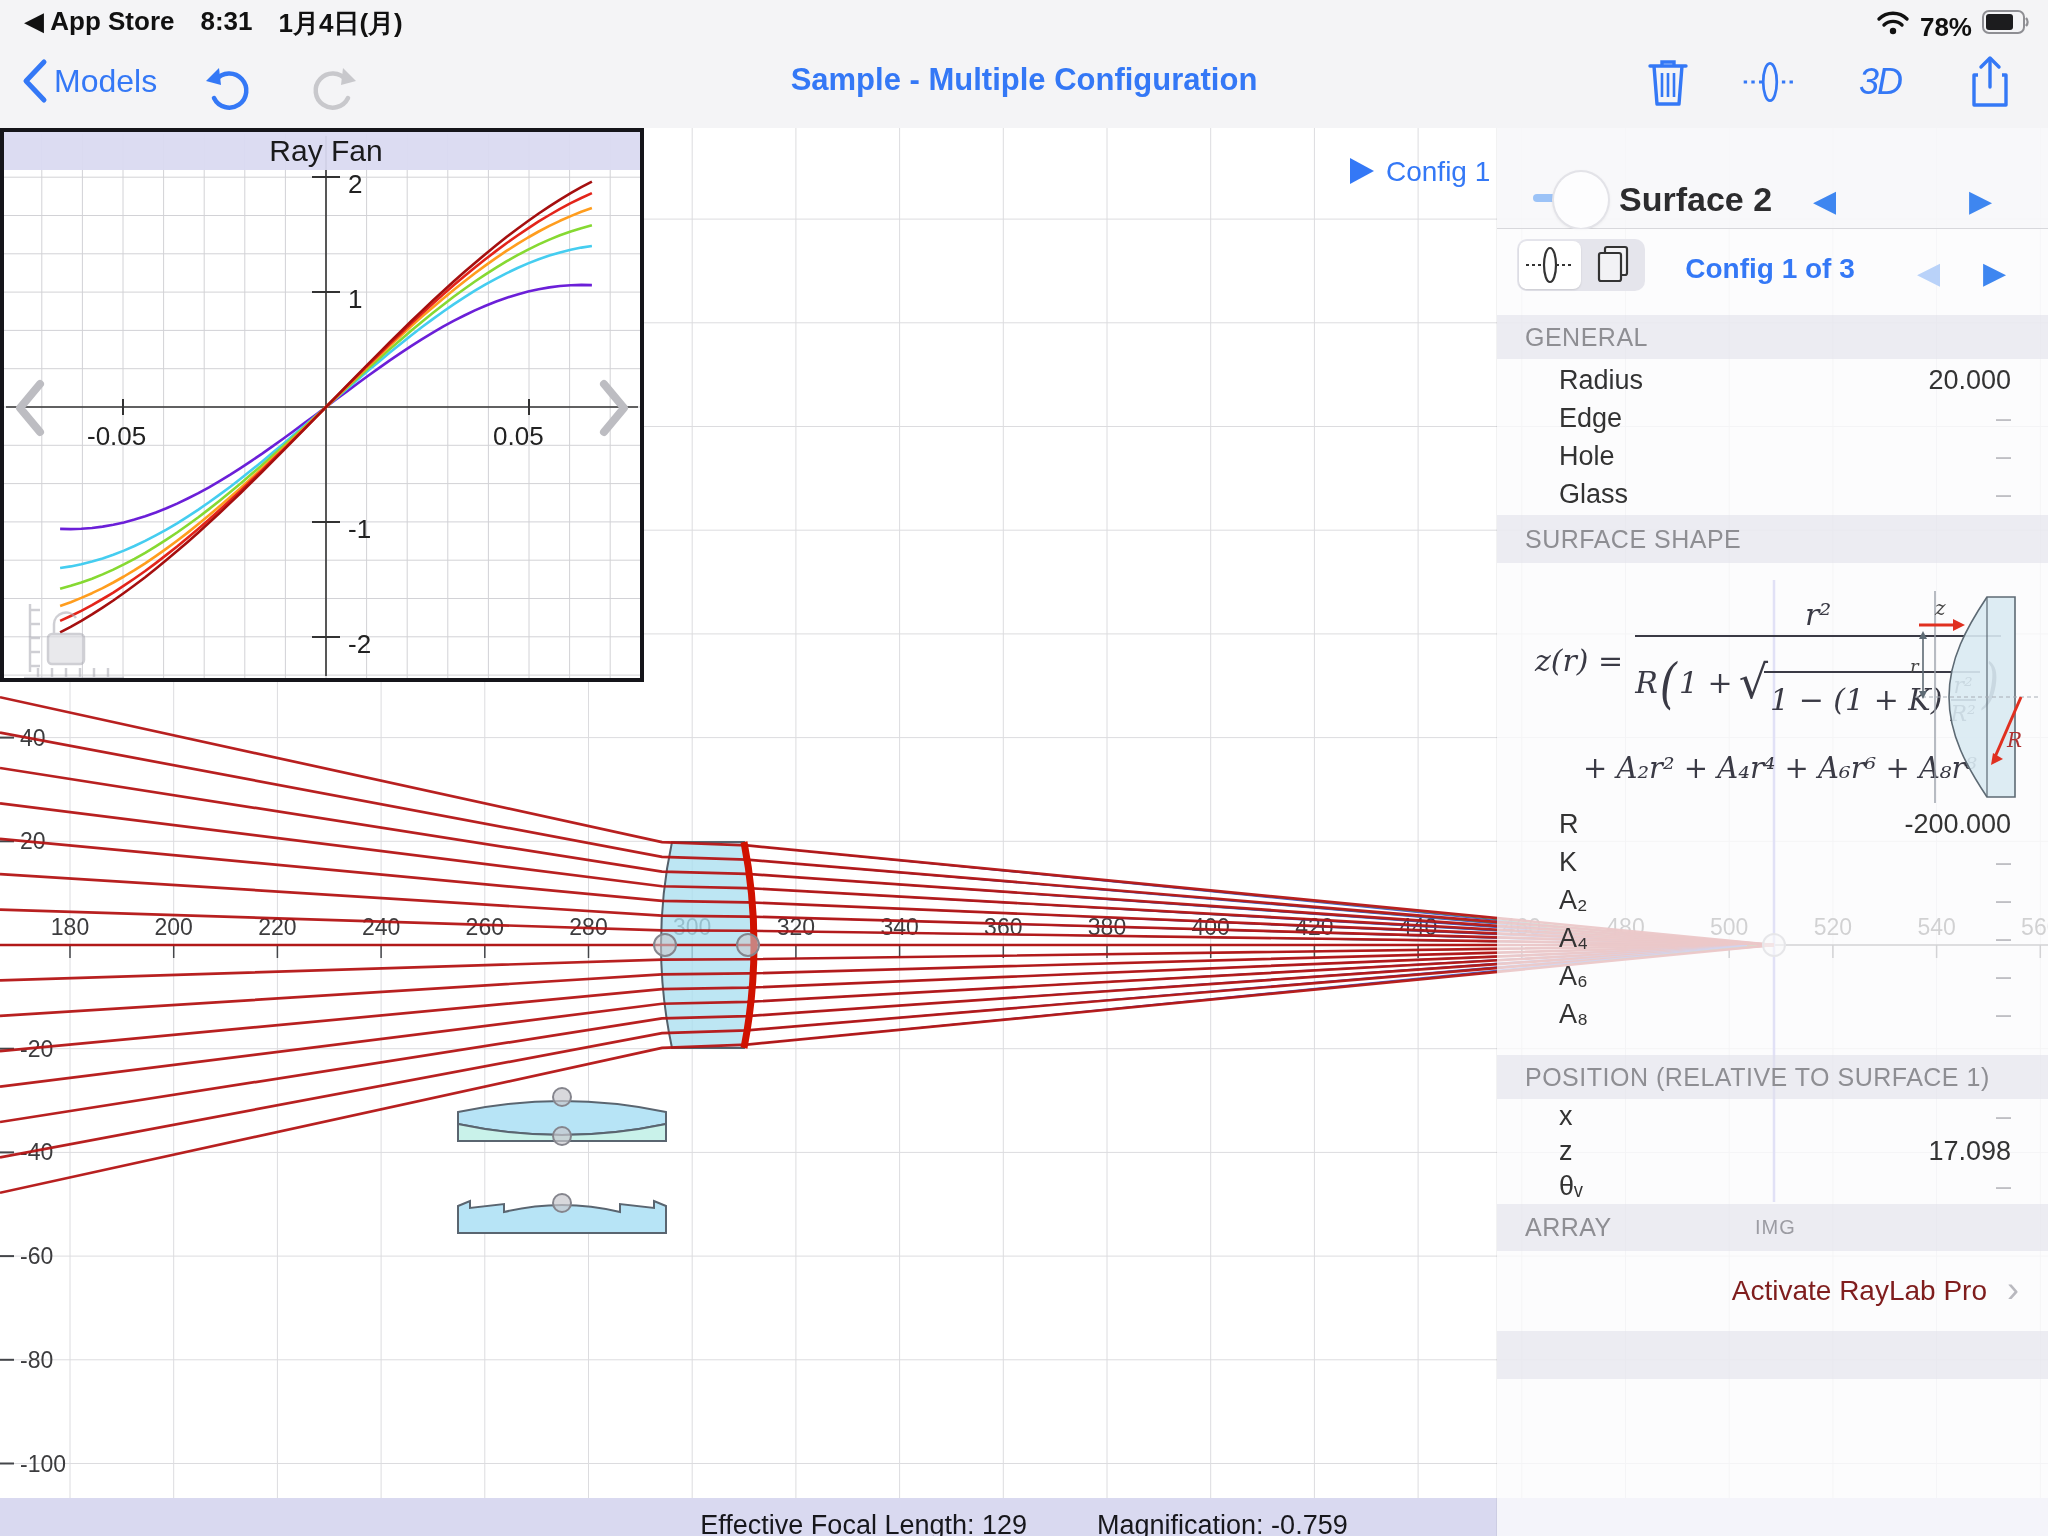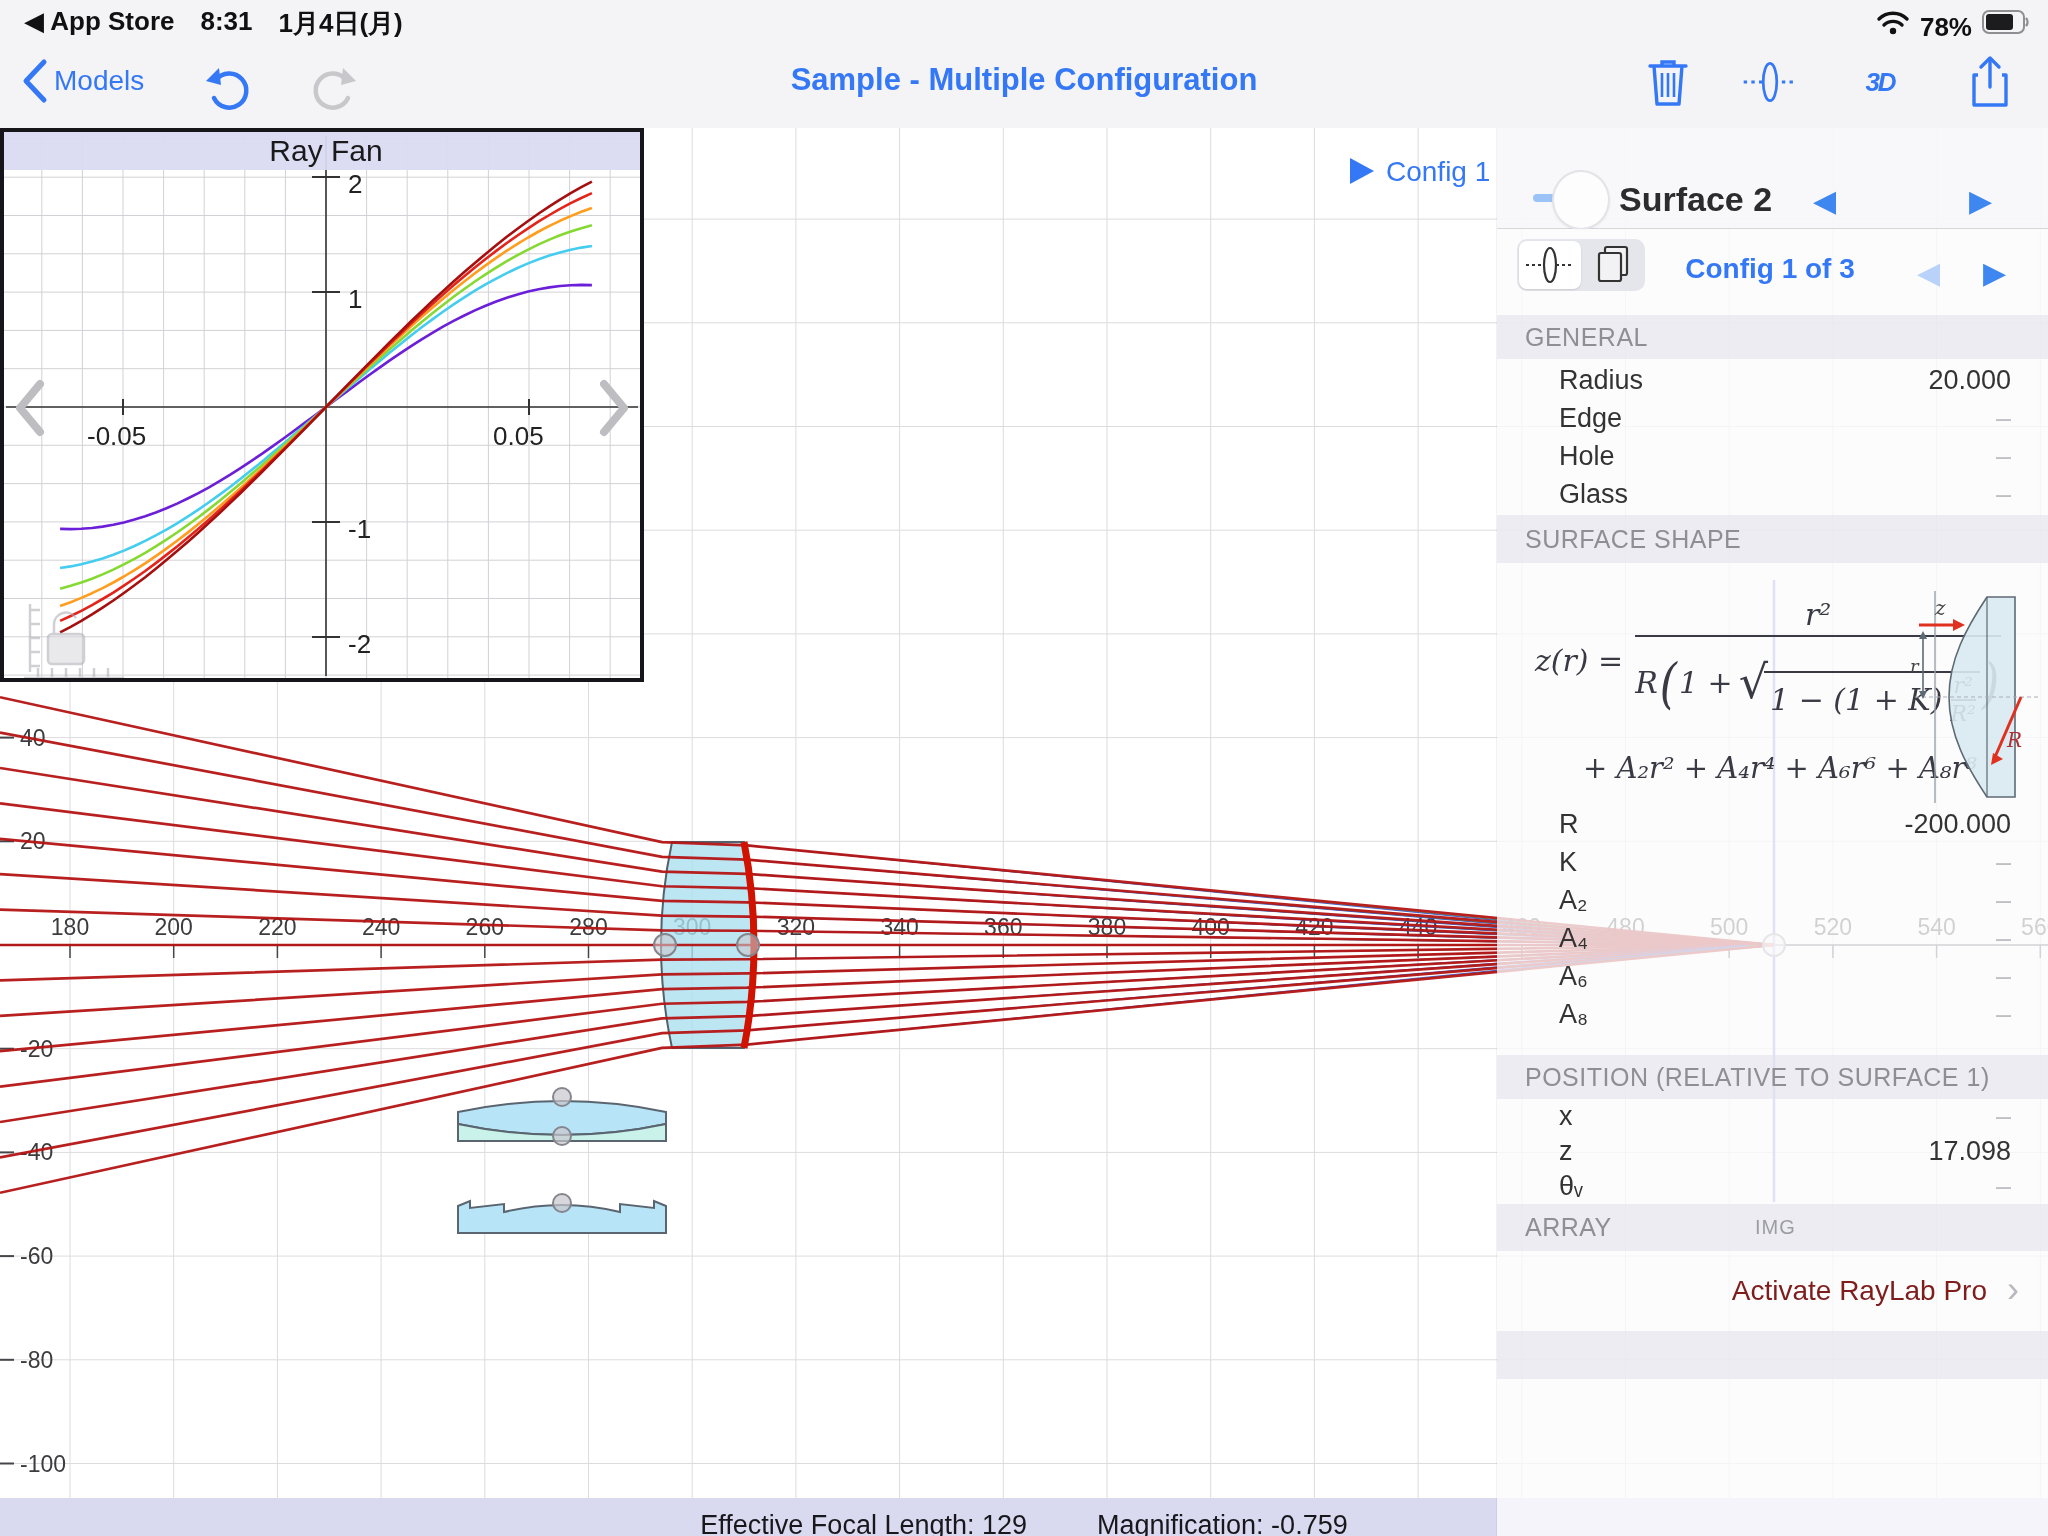--- a/index.html
+++ b/index.html
@@ -3,26 +3,26 @@
 <meta charset="utf-8">
 <style>
   html,body{margin:0;padding:0}
   body{width:2048px;height:1536px;position:relative;overflow:hidden;background:#f4f4f6;
        font-family:"Liberation Sans","DejaVu Sans",sans-serif;color:#1c1c1e;}
   
   #statusbar{position:absolute;left:0;top:0;width:2048px;height:40px;z-index:6;}
   #status-left{position:absolute;left:24px;top:6px;font-size:26px;font-weight:700;color:#111;display:flex;gap:26px;}
   #status-right{position:absolute;right:18px;top:6px;display:flex;align-items:flex-end;gap:10px;font-size:26px;font-weight:600;color:#111;}
   #navbar{position:absolute;left:0;top:40px;width:2048px;height:88px;z-index:6;}
-  #back-group{position:absolute;left:22px;top:18px;display:flex;align-items:center;gap:6px;color:#3478f6;font-size:28px;}
+  #back-group{position:absolute;left:22px;top:18px;display:flex;align-items:center;gap:6px;color:#3478f6;font-size:32px;}
   #undo-btn{position:absolute;left:212px;top:20px}
   #redo-btn{position:absolute;left:320px;top:20px}
   #nav-title{position:absolute;left:0;top:22px;width:2048px;text-align:center;font-size:31px;font-weight:700;color:#3478f6;}
   .toolbtn{position:absolute;top:14px;width:56px;height:56px;display:flex;align-items:center;justify-content:center;}
-  #threed-label{font-size:26px;font-weight:700;color:#3478f6;font-style:italic;letter-spacing:-2px;}
+  #threed-label{font-size:36px;font-weight:400;color:#3478f6;font-style:italic;letter-spacing:-2px;}
   
   #main-svg{position:absolute;left:0;top:0;z-index:1;}
   
   #bottombar{position:absolute;left:0;top:1498px;width:2048px;height:54px;background:#d9d9f0;z-index:2;
              display:flex;align-items:center;justify-content:center;gap:70px;font-size:27px;color:#17171c;}
   
   #rayfan{position:absolute;left:0;top:128px;width:644px;height:554px;border:4px solid #15151a;
           box-sizing:border-box;background:#fff;z-index:3;}
   #rayfan-title{position:absolute;left:0;top:0;width:100%;height:38px;background:rgba(218,218,241,.94);z-index:2;}
   #rayfan-title span{position:absolute;left:322px;top:2px;transform:translateX(-50%);font-size:30px;color:#1a1a1c;}

